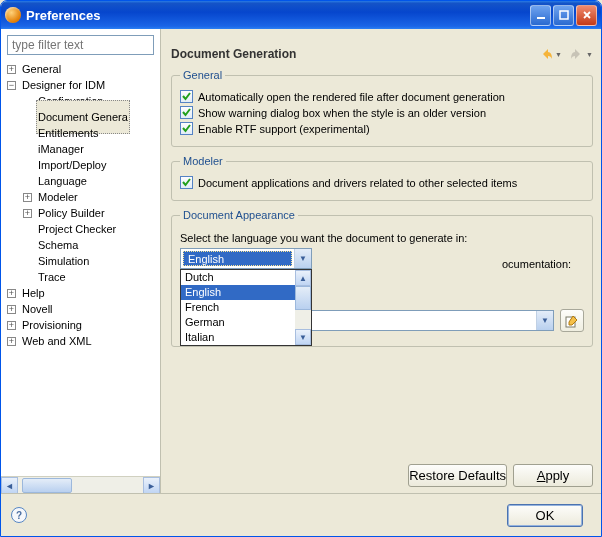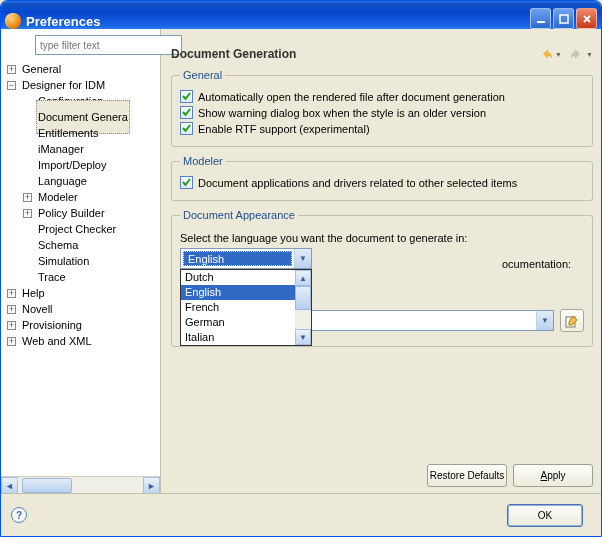--- a/index.html
+++ b/index.html
@@ -1,30 +1,30 @@
 <!DOCTYPE html>
 <html><head>
 <meta charset="utf-8">
 <style>
   * { box-sizing: border-box; margin: 0; padding: 0; }
   body { font-family: Tahoma, Arial, sans-serif; font-size: 11px; background: #ece9d8; width: 602px; height: 537px; overflow: hidden; }
   .window { width: 602px; height: 537px; border: 1px solid #0055ea; border-radius: 7px 7px 0 0; display: flex; flex-direction: column; background: #ece9d8; }
-  .titlebar { height: 28px; background: linear-gradient(to bottom, #2a7be3 0%, #1453c7 8%, #0646cd 40%, #1a65e7 90%, #2a80f4 100%); display: flex; align-items: flex-end; color: #fff; font-size: 13px; font-weight: bold; padding: 0 4px; border-radius: 6px 6px 0 0; }
+  .titlebar { height: 28px; background: linear-gradient(to bottom, #2a7be3 0%, #1453c7 8%, #0646cd 40%, #1a65e7 90%, #2a80f4 100%); display: flex; align-items: center; color: #fff; font-size: 13px; font-weight: bold; padding: 0 4px; border-radius: 6px 6px 0 0; }
   .titlebar .icon { width: 16px; height: 16px; background: radial-gradient(circle at 40% 35%, #ffd27a, #e07a00 70%); border-radius: 50%; margin-right: 5px; box-shadow: inset 1px 1px 2px rgba(255,255,255,0.6); }
   .titlebar .title { flex: 1; }
   .tbtn { width: 21px; height: 21px; margin-left: 2px; border-radius: 3px; display: flex; align-items: center; justify-content: center; color: #fff; font-weight: bold; font-size: 11px; border: 1px solid rgba(255,255,255,0.5); }
   .tbtn.min { background: linear-gradient(#6fa3ef,#2a6ad0); }
   .tbtn.max { background: linear-gradient(#6fa3ef,#2a6ad0); }
   .tbtn.close { background: linear-gradient(#f08a6e,#c33a18); }
 
   .content { flex: 1; display: flex; flex-direction: column; }
   .mainrow { flex: 1; display: flex; border-bottom: 1px solid #c0c0b0; overflow: hidden; }
   .sidebar { width: 160px; display: flex; flex-direction: column; border-right: 1px solid #c0c0b0; background: #fff; }
   .filter { margin: 6px 6px 4px 6px; }
-  .filter input { width: 100%; height: 20px; border: 1px solid #7f9db9; padding: 2px 4px; font-size: 10px; color: #777; margin-left: 28px; }
+  .filter input { width: 100%; height: 20px; border: 1px solid #7f9db9; padding: 2px 4px; font-size: 12px; color: #777; }
   .tree { flex: 1; overflow: hidden; padding: 2px 0; white-space: nowrap; }
   .treerow { height: 16px; line-height: 16px; display: flex; align-items: center; cursor: default; }
   .treerow .label { padding: 0 2px; }
   .treerow.sel .label { background: #ece9d8; border: 1px dotted #888; padding: 8px 1px; }
   .twist { width: 9px; height: 9px; border: 1px solid #888; display: flex; align-items: center; justify-content: center; font-size: 9px; line-height: 7px; margin-right: 4px; color: #555; background: #fff; }
   .spacer { display: inline-block; }
   .hscroll { height: 17px; display: flex; background: #efefe7; border-top: 1px solid #d0d0c0; }
   .hscroll .btn { width: 17px; height: 17px; background: linear-gradient(#eaf1fb,#c0d5f3); border: 1px solid #a8bedf; display:flex; align-items:center; justify-content:center; color:#3b5f99; font-size:9px; }
   .hscroll .track { flex:1; display:flex; align-items:center; }
   .hscroll .thumb { width: 50px; height: 15px; margin-left: 4px; background: linear-gradient(#e4edf8,#b9d0ef); border: 1px solid #9cb8dc; border-radius:2px; }
@@ -60,21 +60,21 @@
   .dropdown .vsb .vthumb { height: 24px; background: linear-gradient(#e4edf8,#b9d0ef); border:1px solid #9cb8dc; }
 
   .cssrow { display:flex; align-items:center; margin-top: 40px; }
   .cssrow .cssfield { flex:1; height: 21px; border: 1px solid #7f9db9; background: #fff; display:flex; }
   .cssrow .cssfield .ddbtn { width:17px; background: linear-gradient(#e4edf8,#b9d0ef); border-left:1px solid #c0d0e4; display:flex; align-items:center; justify-content:center; color:#3b5f99; font-size:8px; margin-left:auto; }
   .cssbtn { width:24px; height:23px; margin-left:6px; border:1px solid #a8a89a; border-radius:3px; background: linear-gradient(#fdfdfb, #efeee0); display:flex; align-items:center; justify-content:center; }
   .doc-hint { position: absolute; left: 330px; top: 37px; color:#000; }
   .rel { position: relative; }
 
   .btnrow { display:flex; justify-content:flex-end; gap:6px; margin-top: auto; padding-top: 10px; }
-  .pushbtn { min-width: 80px; height: 23px; border: 1px solid #a0a090; border-radius: 3px; background: linear-gradient(#fdfdfb, #eceadb); font-size: 10px; cursor: default; }
+  .pushbtn { min-width: 80px; height: 23px; border: 1px solid #a0a090; border-radius: 3px; background: linear-gradient(#fdfdfb, #eceadb); font-size: 13px; cursor: default; }
   .pushbtn.default { border: 1px solid #4b73b0; box-shadow: 0 0 0 1px #95b3de inset; }
   .pushbtn u { text-decoration: underline; }
 
   .footer { height: 42px; display:flex; align-items:center; padding: 0 10px; }
   .helpicon { width:16px; height:16px; border:1px solid #5686c3; border-radius:50%; color:#4a6ea2; display:flex; align-items:center; justify-content:center; font-size:10px; font-weight:bold; background:#f5f7fb; }
   .footer .spacer-fill { flex:1; }
 </style>
 </head>
 <body>
 

